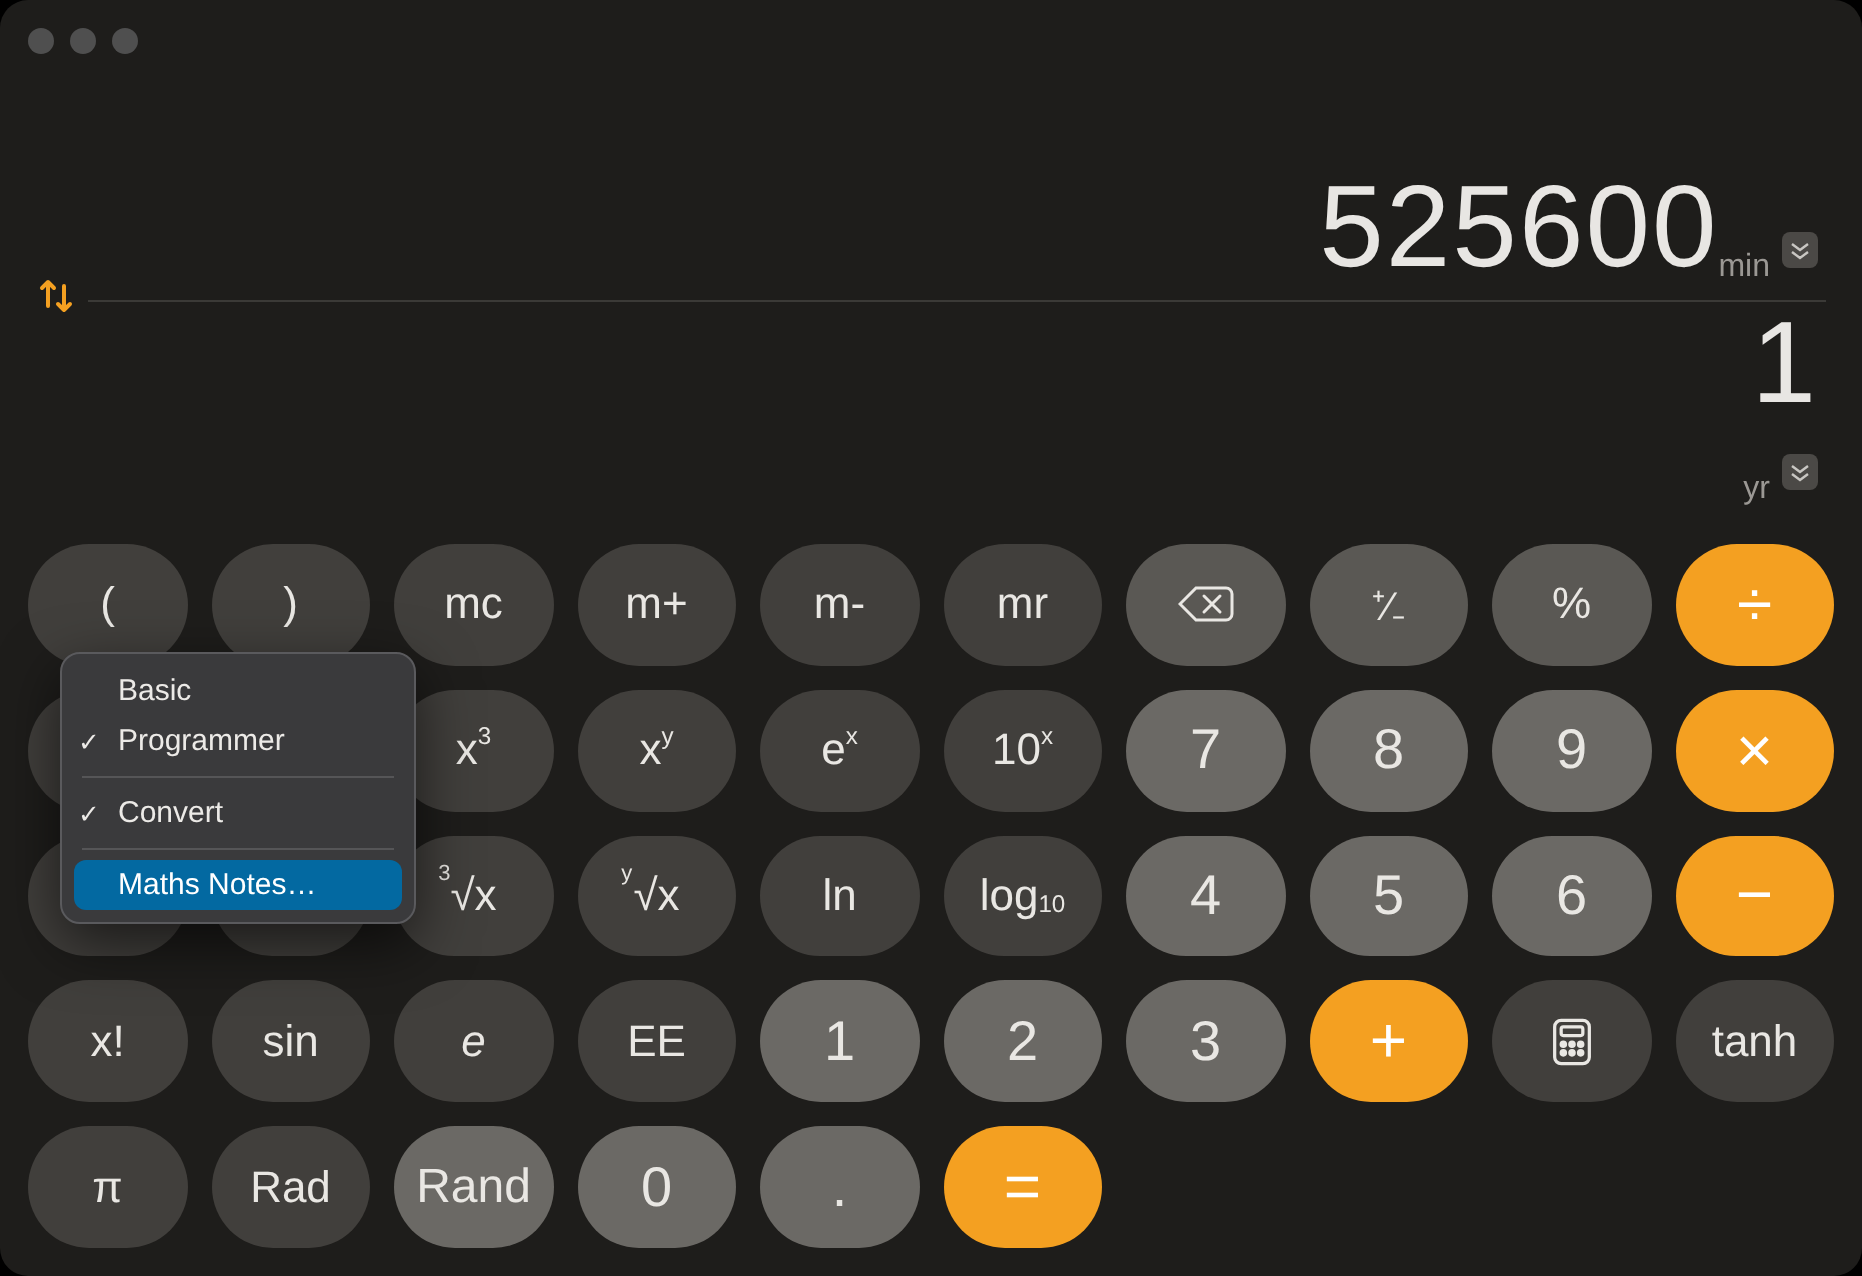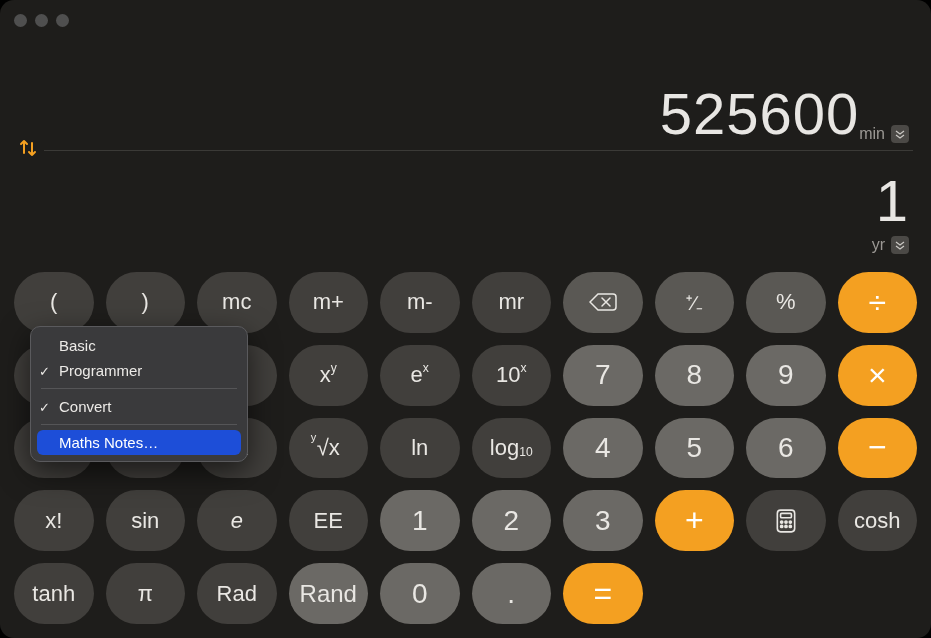--- a/index.html
+++ b/index.html
@@ -35,21 +35,21 @@
     flex: 1;
     display: flex; flex-direction: column; align-items: flex-end; justify-content: flex-end;
     padding-bottom: 10px;
   }
   .big-number {
     color: #e8e6e3; font-size: 58px; font-weight: 300; letter-spacing: 1px; line-height: 1;
   }
   .unit-row {
     display: flex; align-items: center; gap: 6px; margin-top: 6px;
   }
-  .unit-label { color: #9b9894; font-size: 16px; }
+  .unit-label { color: #9b9894; font-size: 16px; margin-top: 19px; }
   .unit-chev {
     width: 18px; height: 18px; border-radius: 4px;
     background: #4b4946;
     display: inline-flex; align-items: center; justify-content: center;
   }
   .unit-chev svg { width: 10px; height: 10px; fill: #c9c7c3; }
 
   .divider {
     position: absolute; left: 18px; right: 18px; top: 150px;
     height: 1px; background: #3b3a37;
@@ -86,37 +86,37 @@
   .key.icon  { font-size: 24px; }
   .key sup { font-size: 0.55em; position: relative; top: -0.6em; }
   .key sub { font-size: 0.55em; position: relative; bottom: -0.35em; }
   .key .root { position: relative; }
   .key .root .deg { position: absolute; font-size: 0.5em; left: -0.55em; top: -0.35em; }
 
   
   .popover {
     position: absolute;
     left: 30px; top: 326px;
-    width: 218px;
+    width: 178px;
     background: #3a3a3c;
     border: 1px solid #5a5a5d;
     border-radius: 10px;
     box-shadow: 0 10px 30px rgba(0,0,0,.6);
     padding: 6px 0;
     z-index: 50;
     font-size: 15px;
   }
   .pop-item {
     display: flex; align-items: center;
     padding: 4px 12px 4px 28px;
     color: #eceae7;
     position: relative;
     cursor: pointer;
   }
-  .pop-item.selected { background: #1d4ed8; color: #fff; border-radius: 6px; margin: 0 6px; padding-left: 22px; }
+  .pop-item.selected { background: #0369a1; color: #fff; border-radius: 6px; margin: 0 6px; padding-left: 22px; }
   .pop-item .check {
     position: absolute; left: 8px; top: 50%; transform: translateY(-50%);
     font-size: 13px;
   }
   .pop-sep {
     height: 1px; background: #555557; margin: 5px 10px;
   }
 
   .calc-icon {
     width: 26px; height: 26px; display: inline-block;
@@ -232,21 +232,20 @@
             <rect x="7" y="5" width="10" height="4" rx="1"></rect>
             <circle cx="8" cy="13" r="1" fill="#e9e7e3"></circle>
             <circle cx="12" cy="13" r="1" fill="#e9e7e3"></circle>
             <circle cx="16" cy="13" r="1" fill="#e9e7e3"></circle>
             <circle cx="8" cy="17" r="1" fill="#e9e7e3"></circle>
             <circle cx="12" cy="17" r="1" fill="#e9e7e3"></circle>
             <circle cx="16" cy="17" r="1" fill="#e9e7e3"></circle>
           </svg>
       </span>
     </div>
-    <div class="key">cosh</div>
     <div class="key">tanh</div>
     <div class="key">π</div>
     <div class="key">Rad</div>
     <div class="key num" style="font-size:24px">Rand</div>
     <div class="key num">0</div>
     <div class="key num">.</div>
     <div class="key op">=</div>
   </div>
 
   <div class="popover">

